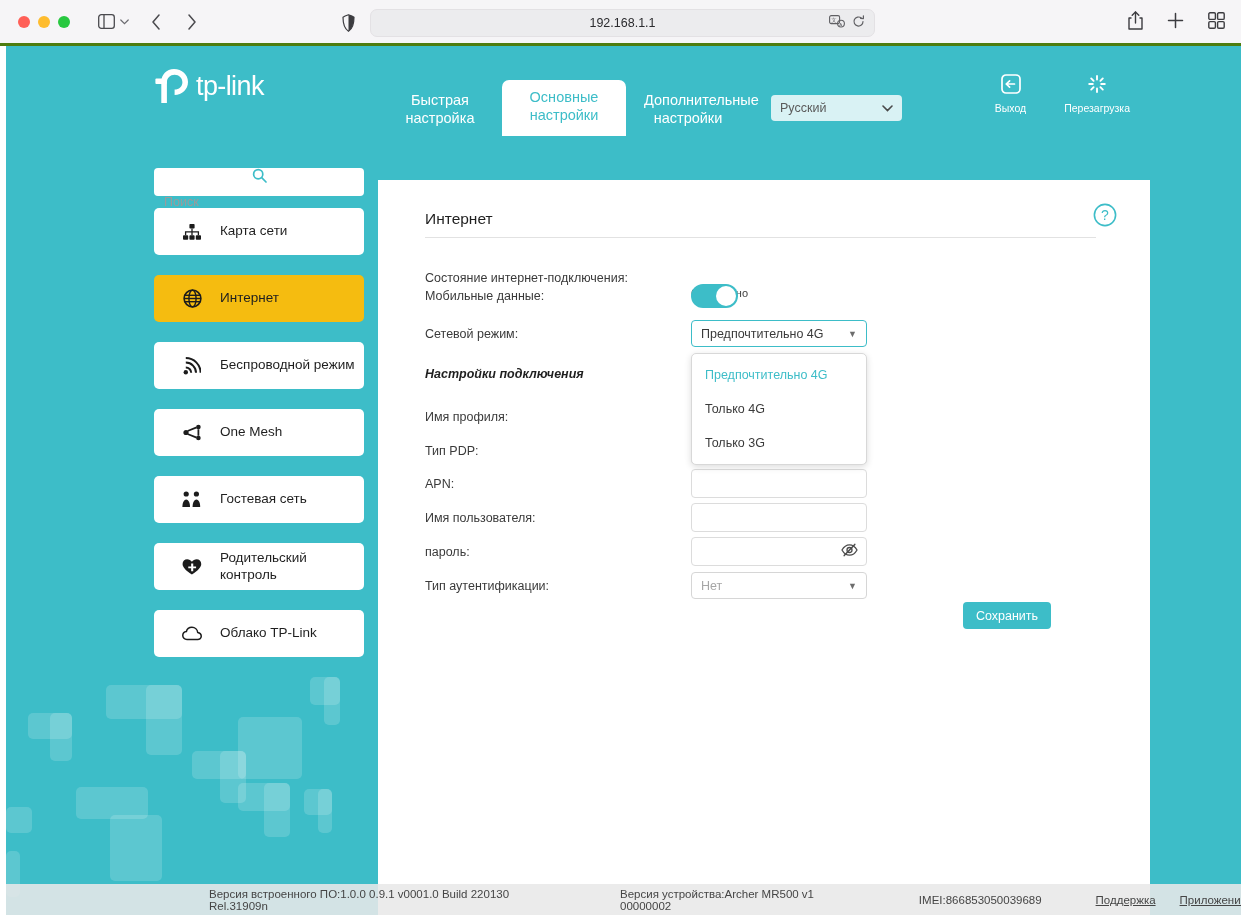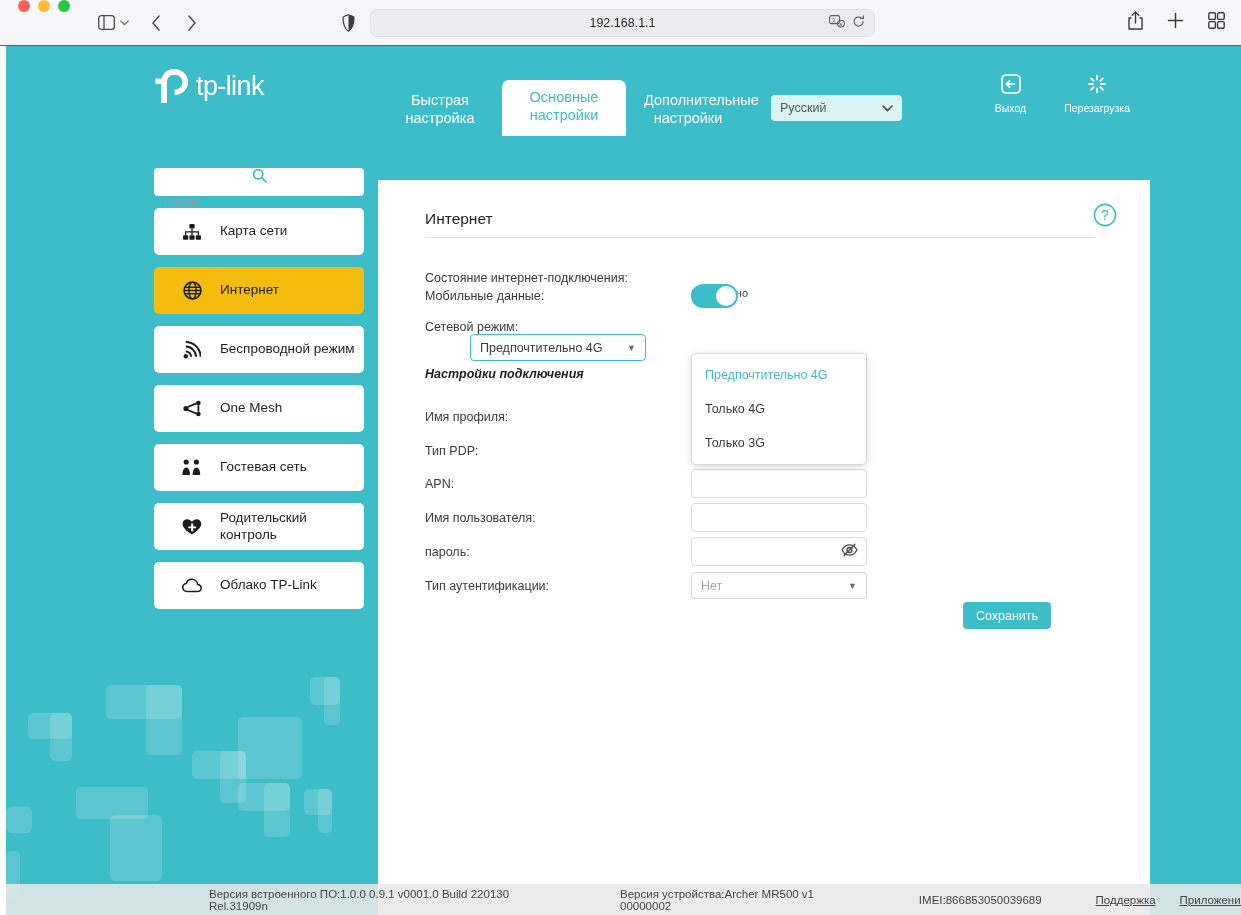--- a/index.html
+++ b/index.html
@@ -7,22 +7,22 @@
     width: 1241px; height: 915px;
     font-family: "Liberation Sans", sans-serif;
     overflow: hidden;
     background: #ffffff;
   }
 
   
   .browser-bar {
     position: absolute; left: 0; top: 0; width: 1241px; height: 46px;
     background: #f6f5f7;
-    border-bottom: 1px solid #4d7c0f;
-    display: flex; 
+    border-bottom: 3px solid #4d7c0f;
+    display: flex; align-items: center;
   }
   .traffic { display: flex; gap: 8px; margin-left: 18px; }
   .dot { width: 12px; height: 12px; border-radius: 50%; }
   .dot.red { background: #ff5f57; }
   .dot.yellow { background: #febc2e; }
   .dot.green { background: #28c840; }
 
   .chrome-ico { color: #5b5b60; display:flex; align-items:center; justify-content:center; }
   .sidebar-toggle { margin-left: 28px; display:flex; align-items:center; gap:5px; }
   .nav-arrows { margin-left: 22px; display: flex; gap: 26px; }
@@ -79,21 +79,21 @@
   .search-box {
     height: 28px; background: #ffffff; border-radius: 4px;
     display: flex; align-items: center; padding: 0 10px; gap: 8px; margin-bottom: 12px; flex-direction: column;
   }
   .search-box input {
     border: none; outline: none; font-size: 12.5px; color: #333; width: 100%;
     font-family: "Liberation Sans", sans-serif; background: transparent;
   }
   .search-box input::placeholder { color: #9b9b9b; }
   .nav-item {
-    height: 47px; background: #ffffff; border-radius: 5px; margin-bottom: 12px;
+    height: 47px; background: #ffffff; border-radius: 5px; margin-bottom: 20px;
     display: flex; align-items: center; padding-left: 28px; gap: 18px; cursor: pointer;
     font-size: 13.5px; color: #1f1f1f;
   }
   .nav-item.active { background: #f5bc10; }
   .nav-item .ic { width: 20px; display: flex; justify-content: center; color: #1c1c1c; }
   .nav-item .tx { line-height: 1.2; }
 
   
   .panel {
     position: absolute; left: 372px; top: 134px; width: 772px; height: 735px;
@@ -446,21 +446,21 @@
       <div class="val-txt">Отключено</div>
     </div>
 
     <div class="row" style="top:104px;">
       <div class="lbl-col">Мобильные данные:</div>
       <div class="toggle">
           <span class="knob"></span>
         </div>
     </div>
 
-    <div class="row" style="top:140px;flex-direction:column;">
+    <div class="row" style="top:140px;">
       <div class="lbl-col">Сетевой режим:</div>
       <div class="sel active">
         <span>Предпочтительно 4G</span>
         <span class="caret">▼</span>
       </div>
     </div>
 
     <div class="row" style="top:187px;">
       <div class="lbl-col bold">Настройки подключения</div>
     </div>

